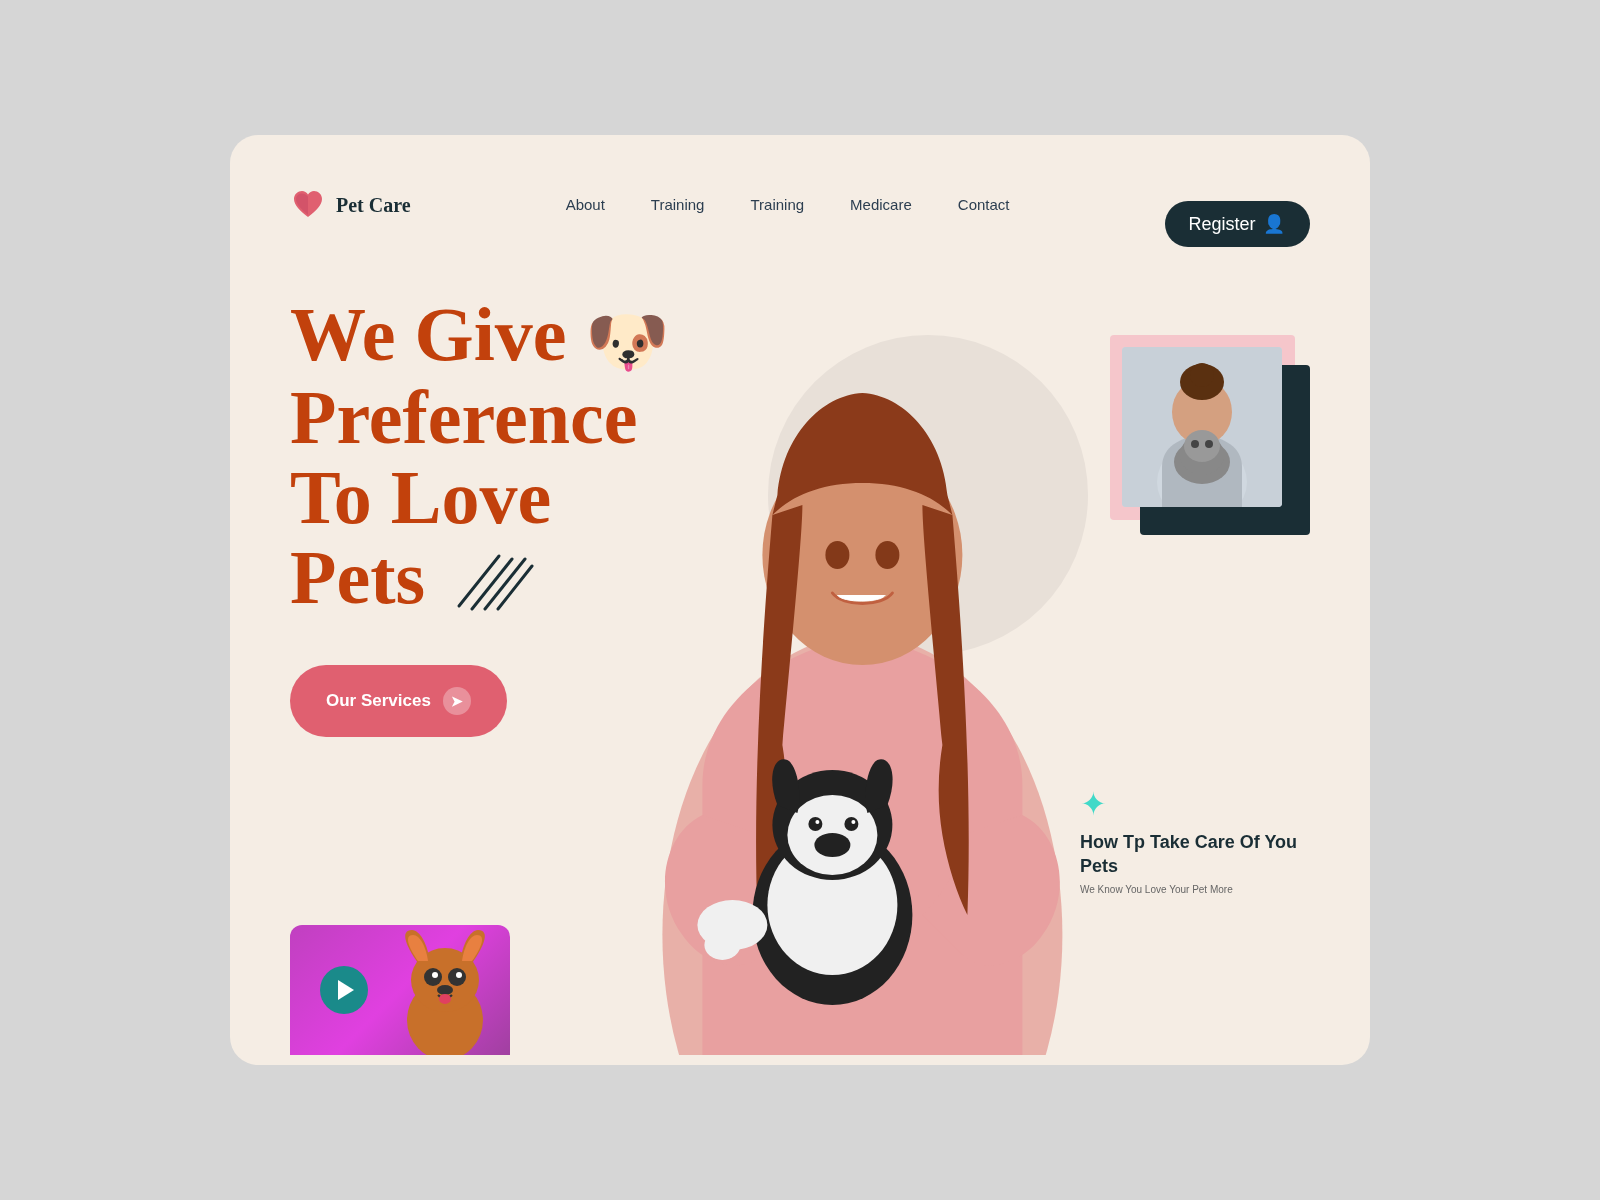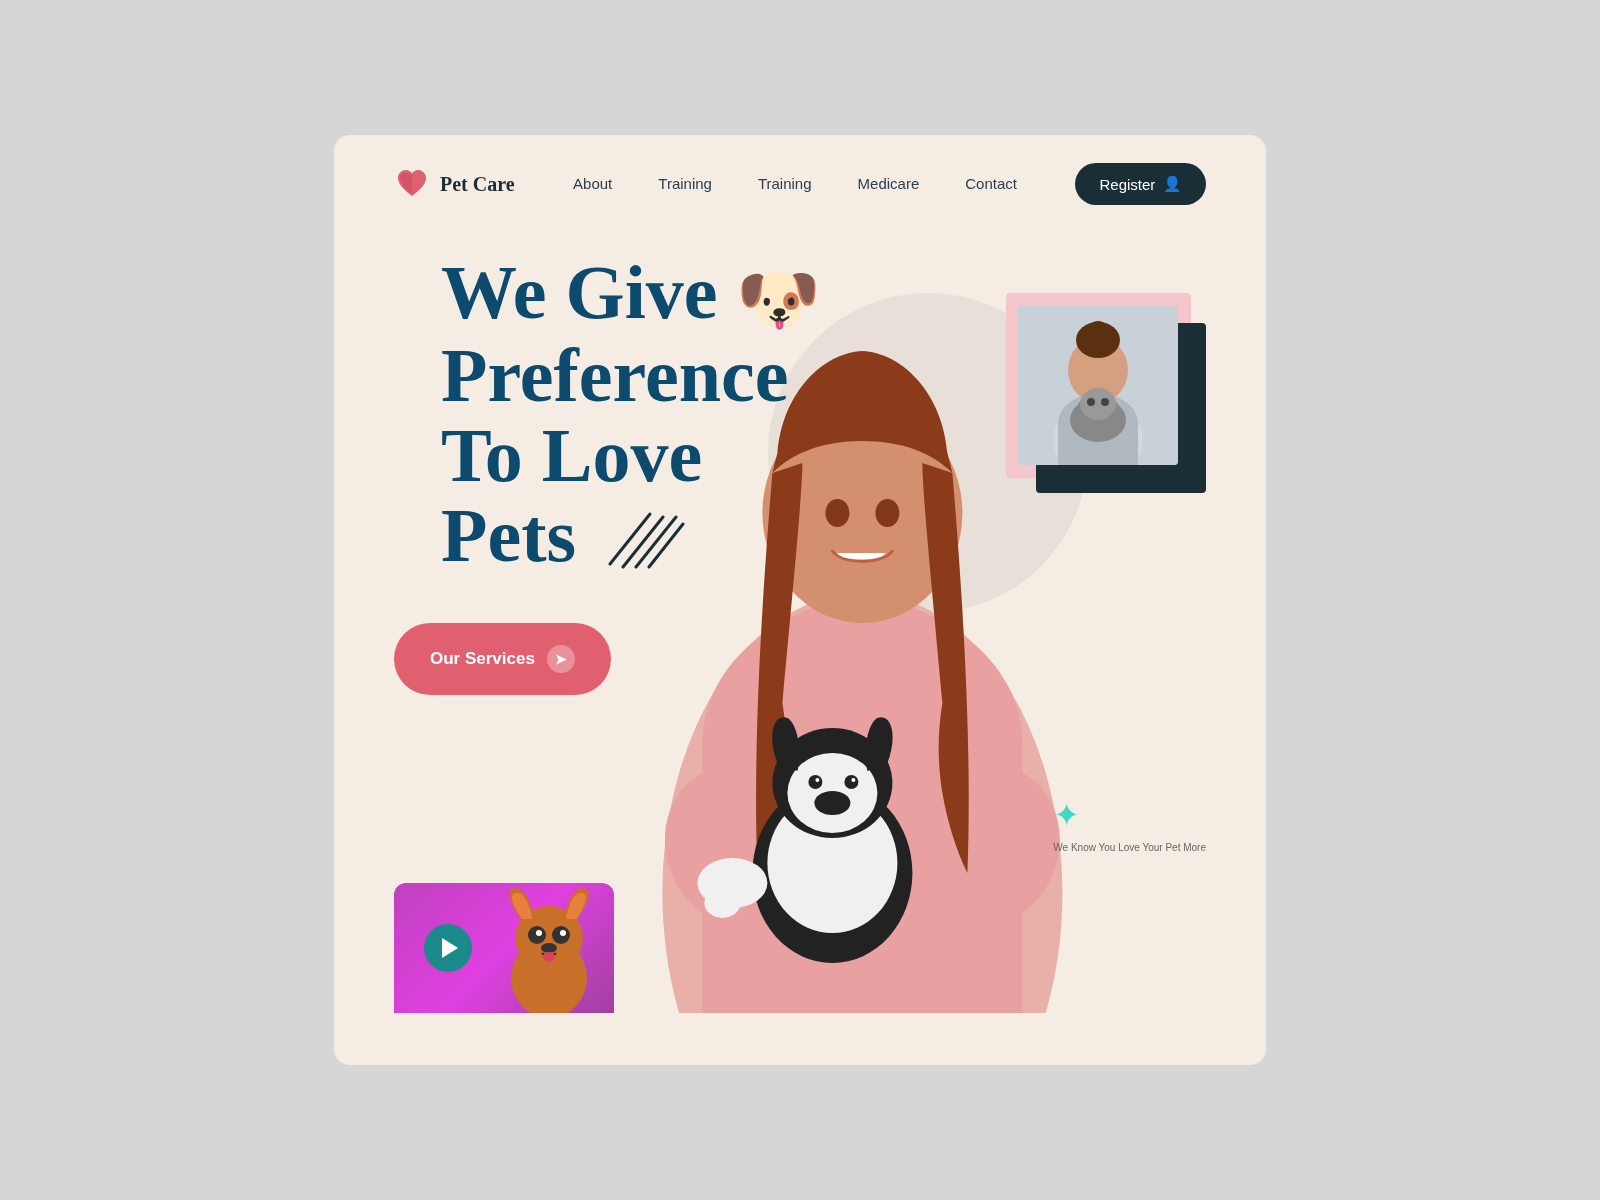--- a/index.html
+++ b/index.html
@@ -5,24 +5,24 @@
     * { margin: 0; padding: 0; box-sizing: border-box; }
     body {
       background: #d6d6d6;
       display: flex;
       justify-content: center;
       align-items: center;
       min-height: 100vh;
       font-family: 'Georgia', serif;
     }
     .browser-window {
-      width: 932px;
+      width: 1140px;
       min-height: 930px;
       background: #f5ede4;
-      border-radius: 16px;
+      border-radius: 28px;
       overflow: hidden;
       position: relative;
     }
     
     .navbar {
       display: flex;
       align-items: center;
       justify-content: space-between;
       padding: 28px 60px;
       position: relative;
@@ -54,46 +54,46 @@
       color: #2c3e50;
       font-size: 15px;
       font-family: sans-serif;
     }
     .register-btn {
       background: #1a2e35;
       color: #fff;
       border: none;
       border-radius: 30px;
       padding: 12px 24px;
-      font-size: 15px;
+      font-size: 18px;
       cursor: pointer;
       display: flex;
       align-items: center;
       gap: 8px;
       font-family: sans-serif;
+      margin-top: 38px;
     }
     
     .hero {
       position: relative;
       padding: 20px 60px 0 60px;
       min-height: 780px;
       overflow: hidden;
     }
     .hero-text {
       position: relative;
       z-index: 5;
       max-width: 480px;
     }
     .hero-heading {
       font-size: 76px;
       font-weight: 900;
-      color: #0c4a6e;
+      color: #c2410c;
       line-height: 1.05;
       font-family: 'Georgia', serif;
-      margin-left: 47px;
     }
     .dog-emoji {
       font-size: 68px;
       vertical-align: middle;
       display: inline-block;
     }
     .scratch-lines {
       display: inline-block;
       margin-left: 10px;
       vertical-align: middle;
@@ -382,20 +382,21 @@
             <ellipse cx="80" cy="99" rx="18" ry="16" fill="#999"></ellipse>
             <circle cx="73" cy="97" r="4" fill="#444"></circle>
             <circle cx="87" cy="97" r="4" fill="#444"></circle>
           </svg>
         </div>
       </div>
     </div>
 
     <div class="info-card">
       <div class="info-card-star">✦</div>
+      <div class="info-card-title">How Tp Take Care Of You Pets</div>
       <div class="info-card-sub">We Know You Love Your Pet More</div>
     </div>
 
     <div class="video-card">
       <div class="play-btn">
         <div class="play-triangle"></div>
       </div>
 
       <svg viewBox="0 0 110 130" width="110" height="130" style="position:absolute;right:10px;bottom:0;" xmlns="http://www.w3.org/2000/svg">
         <rect x="0" y="0" width="110" height="130" fill="transparent"></rect>

